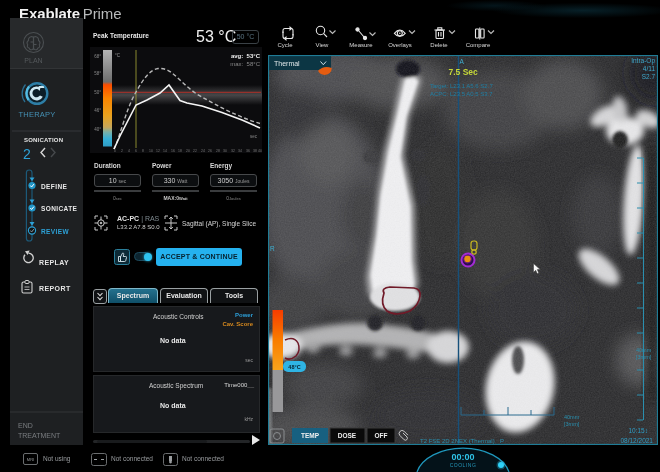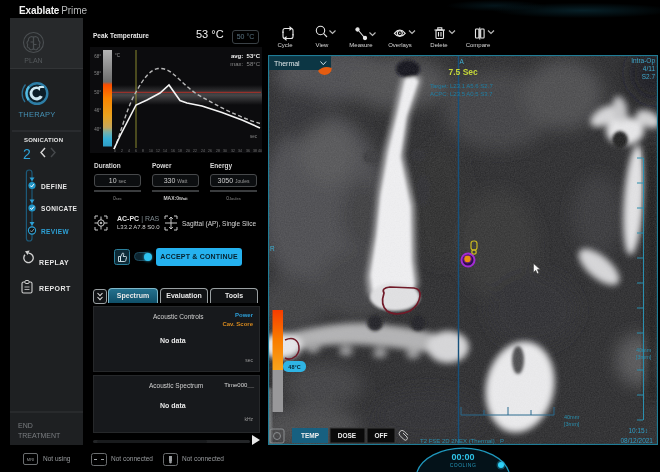--- a/index.html
+++ b/index.html
@@ -1,30 +1,30 @@
 <!DOCTYPE html>
 <html><head>
 <meta charset="utf-8">
 <style>
   * { margin:0; padding:0; box-sizing:border-box; }
   html,body { width:660px; height:472px; background:#000; overflow:hidden;
     font-family:"Liberation Sans", sans-serif; }
   .abs { position:absolute; }
   #stage { position:relative; width:660px; height:472px; background:#000; }
-  #logo { left:19px; top:4.5px; font-size:10px; color:#f2f2f2; font-weight:bold; letter-spacing:-0.1px;}
+  #logo { left:19px; top:4.5px; font-size:15px; color:#f2f2f2; font-weight:bold; letter-spacing:-0.1px;}
   #logo span { color:#b8babb; font-weight:normal; }
   #topwave { left:440px; top:0; width:220px; height:19px;
     background:radial-gradient(ellipse 130px 11px at 65% 55%, rgba(18,80,100,0.4), rgba(0,0,0,0) 70%),
                radial-gradient(ellipse 70px 8px at 25% 30%, rgba(15,70,90,0.3), rgba(0,0,0,0) 70%); }
 
   
   #sidebar { left:10px; top:18px; width:73px; height:427px; background:#1e2022; }
   #planSec { left:0; top:0; width:73px; height:51px; background:#27292b; border-bottom:1px solid #323436;}
   #peakTitle { left:93px; top:32px; font-size:6.5px; font-weight:bold; color:#e8e8e8; }
-  #peakVal { left:196px; top:28px; font-size:11px; color:#f0f0f0; }
+  #peakVal { left:196px; top:28px; font-size:16px; color:#f0f0f0; }
   #peakBox { left:232px; top:30px; width:27px; height:14px; border:1px solid #3a4146; border-radius:3px;
      color:#5a7483; font-size:7px; text-align:center; line-height:12px;}
 
   .inLabel { font-size:6.5px; font-weight:bold; color:#d8d8d8; }
   .inBox { width:47px; height:13px; border:1px solid #47494b; border-radius:3px; background:#0c0e10;
      color:#cfcfcf; font-size:7px; text-align:center; line-height:12px; }
   .inBox small { font-size:5px; color:#9a9a9a; }
   .slider { width:47px; height:2px; background:#3a3c3e; }
   .subLbl { font-size:5px; color:#8a8a8a; width:47px; text-align:center; }
 

